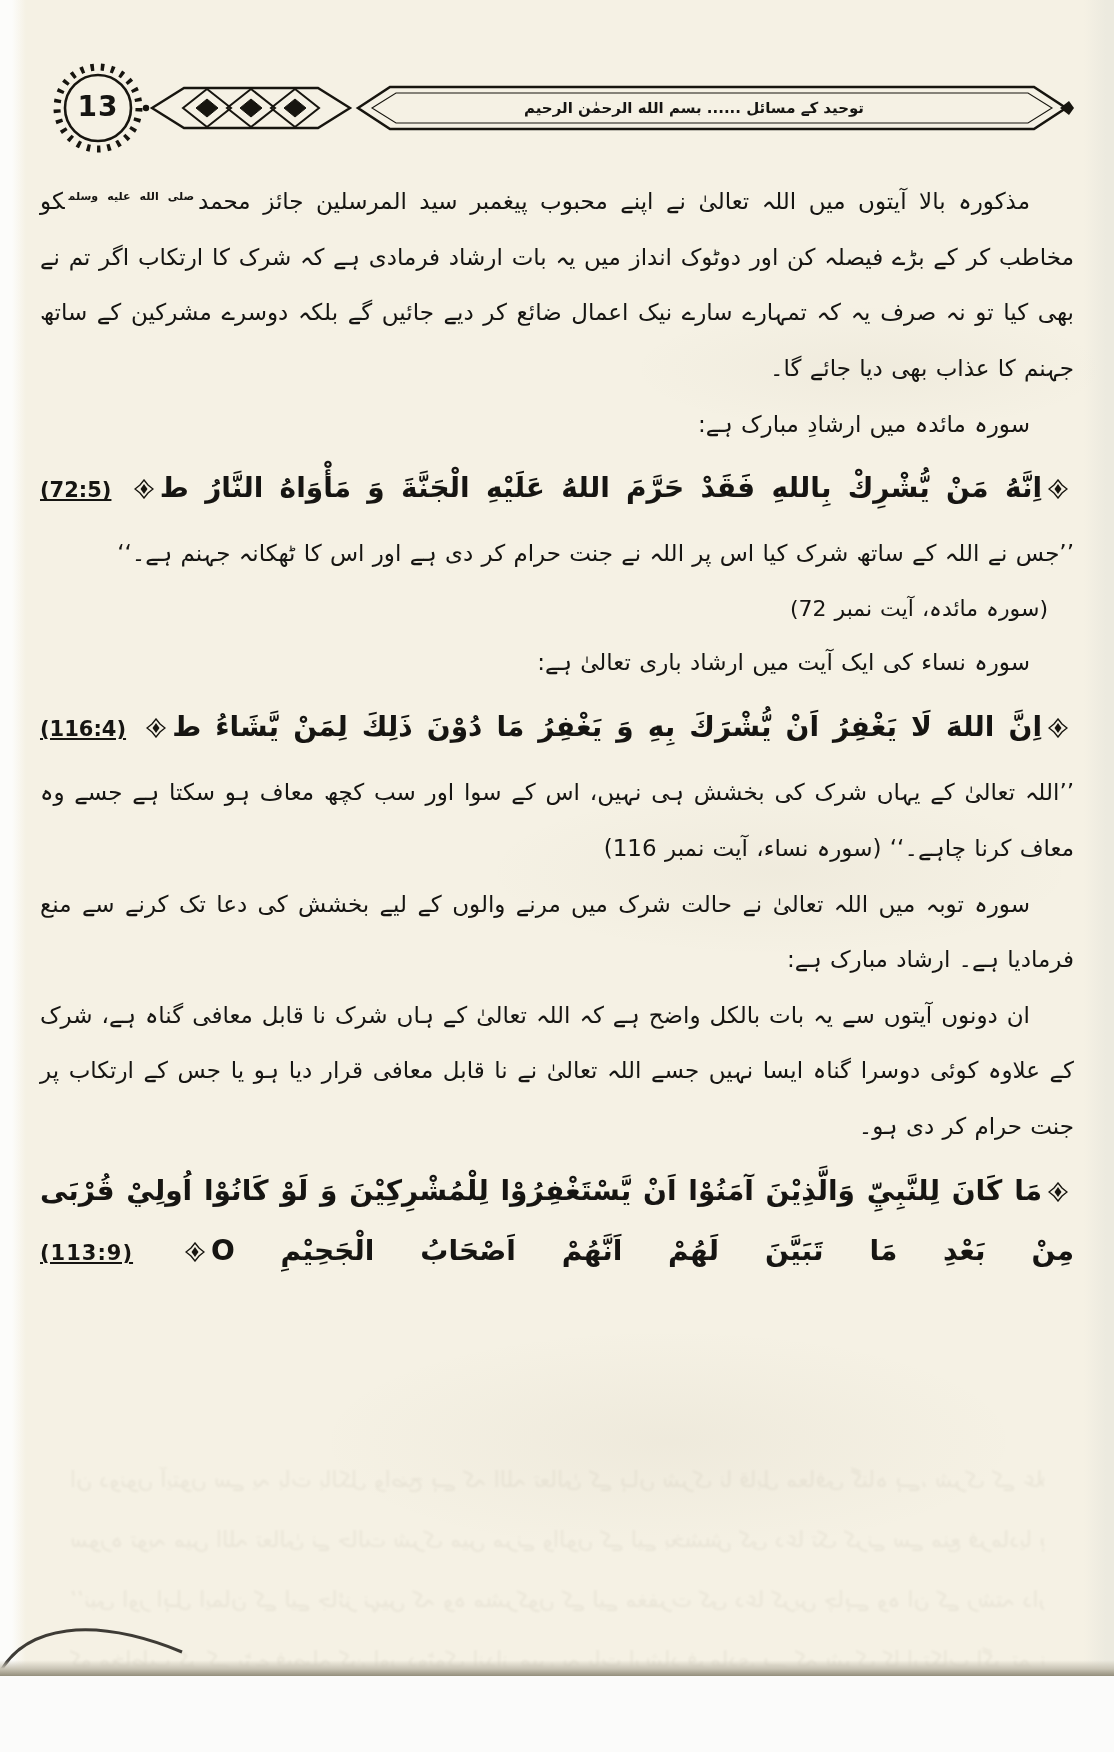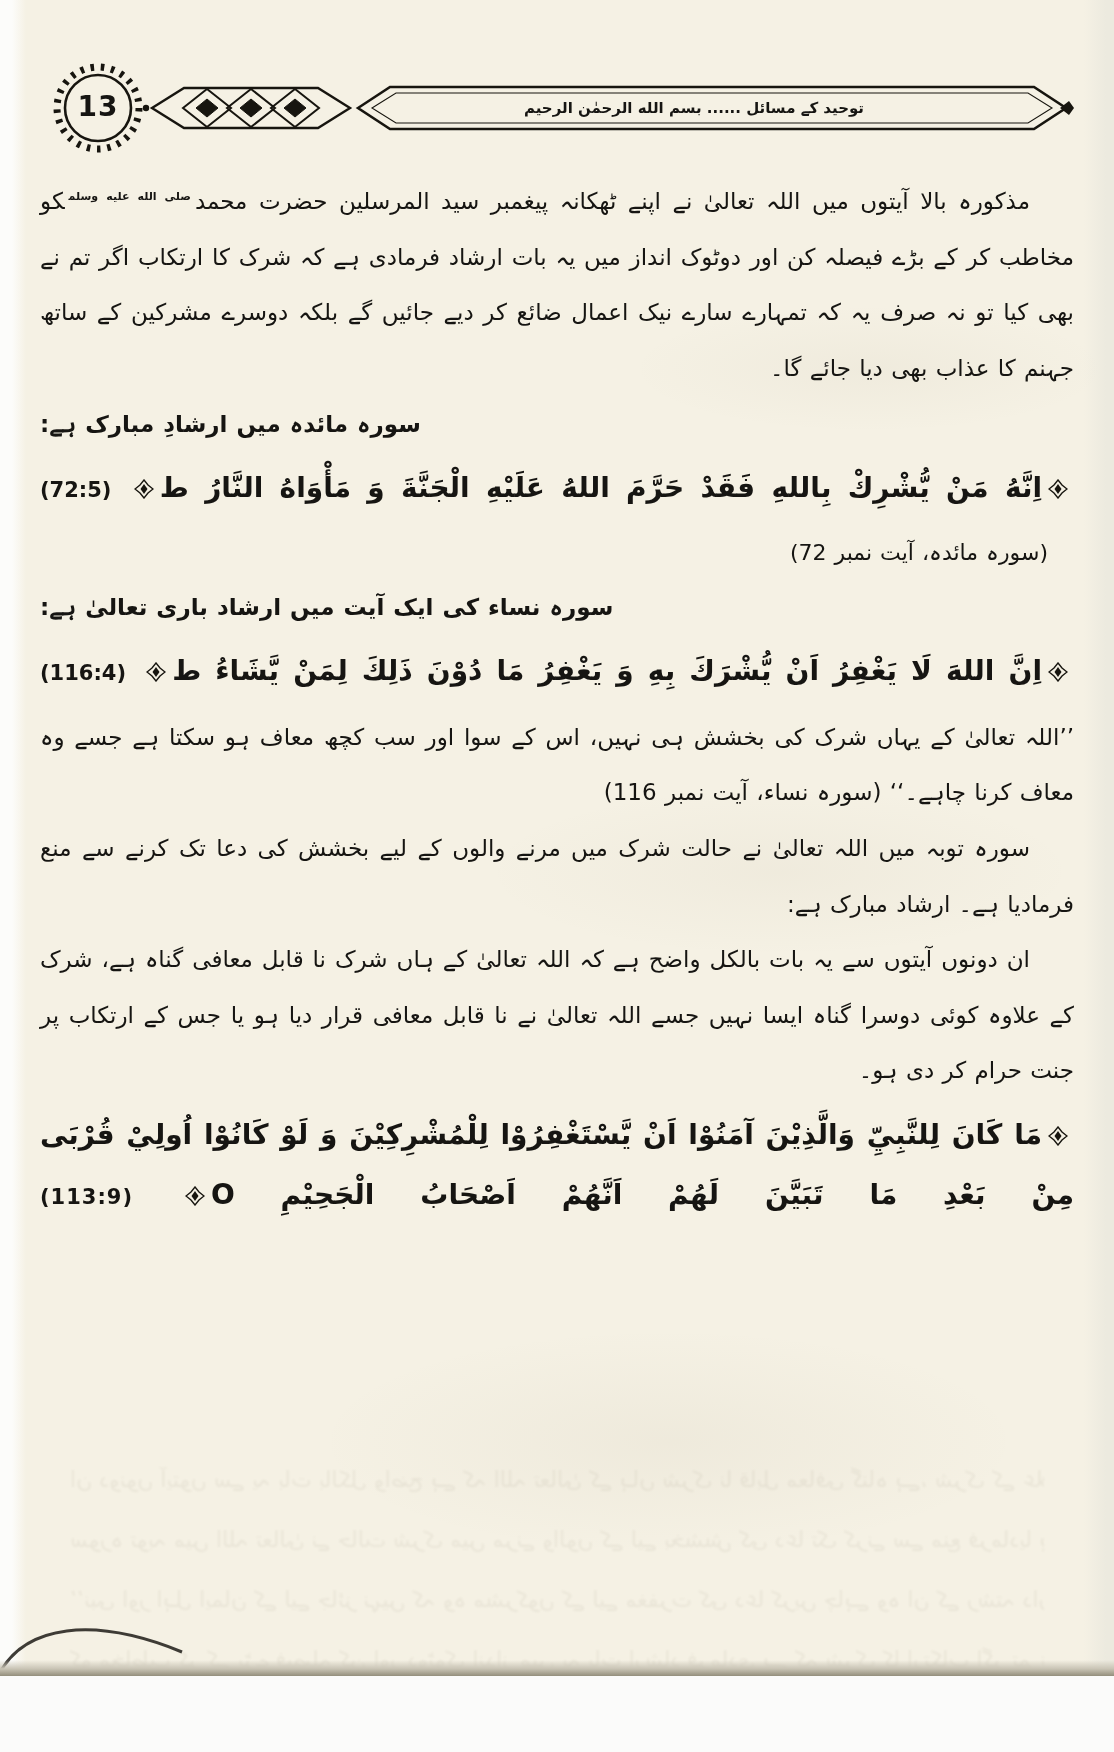--- a/index.html
+++ b/index.html
@@ -45,35 +45,35 @@
 
   
   .text-col { direction: rtl; }
   p.para, p.trans, p.lead, p.cite {
     font-size: 23px;
     line-height: 2.42;
     text-align: justify;
     word-spacing: 1px;
   }
   p.para  { text-indent: 44px; }
-  p.lead  { text-indent: 44px; text-align: left; font-weight: bold; }
+  p.lead  { text-indent: 44px; text-align: right; }
   p.cite  { text-align: right; padding-right: 26px; font-size: 22px; }
   .salawat { font-size: .48em; font-weight: bold; vertical-align: super; margin: 0 4px; white-space: nowrap; }
 
   .verse {
     direction: rtl;
     font-size: 28px;
     font-weight: bold;
     line-height: 2.15;
     text-align: justify;
     text-align-last: justify;
     margin: 6px 0 8px 0;
     word-spacing: 2px;
   }
-  .verse .vref { font-size: 21px; font-weight: bold; letter-spacing: 1px; white-space: nowrap; }
+  .verse .vref { font-size: 21px; font-weight: bold; letter-spacing: 1px; white-space: nowrap; text-decoration: underline; }
   .verse .orn svg { vertical-align: middle; margin: 0 6px; }
 
   
   .bleed { position: absolute; left: 0; right: 0; top: 0; bottom: 0; pointer-events: none; }
   .bleed .ghost {
     position: absolute; right: 70px; left: 70px;
     direction: rtl; font-size: 22px; line-height: 2.3;
     color: #5a4f38; opacity: .07;
     transform: scaleX(-1);
     filter: blur(1.2px);
@@ -114,34 +114,35 @@
           <polygon points="332,52 356,37 988,37 1012,52 988,67 356,67" stroke-width="1.1"></polygon>
           <polygon points="1020,52 1029,45 1034,52 1029,59" fill="#17150f" stroke="none"></polygon>
         </g>
       </svg>
       <span class="page-number">13</span>
       <span class="header-title">توحید کے مسائل ...... بسم الله الرحمٰن الرحیم</span>
     </div>
 
     <div class="text-col">
 
-      <p class="para"><span>مذکورہ بالا آیتوں میں اللہ تعالیٰ نے اپنے ٹھکانہ پیغمبر سید المرسلین حضرت محمد</span><span class="salawat">صلى الله عليه وسلم</span><span>کو مخاطب کر کے بڑے فیصلہ کن اور دوٹوک انداز میں یہ بات ارشاد فرمادی ہے کہ شرک کا ارتکاب اگر تم نے بھی کیا تو نہ صرف یہ کہ تمہارے سارے نیک اعمال ضائع کر دیے جائیں گے بلکہ دوسرے مشرکین کے ساتھ جہنم کا عذاب بھی دیا جائے گا۔</span></p>
+      <p class="para"><span>مذکورہ بالا آیتوں میں اللہ تعالیٰ نے اپنے محبوب پیغمبر سید المرسلین جائز محمد</span><span class="salawat">صلى الله عليه وسلم</span><span>کو مخاطب کر کے بڑے فیصلہ کن اور دوٹوک انداز میں یہ بات ارشاد فرمادی ہے کہ شرک کا ارتکاب اگر تم نے بھی کیا تو نہ صرف یہ کہ تمہارے سارے نیک اعمال ضائع کر دیے جائیں گے بلکہ دوسرے مشرکین کے ساتھ جہنم کا عذاب بھی دیا جائے گا۔</span></p>
 
       <p class="lead">سورہ مائدہ میں ارشادِ مبارک ہے:</p>
 
       <div class="verse">
         <span class="orn"><svg width="20" height="20" viewBox="0 0 20 20">
               <path d="M10 1 L14 6 L19 10 L14 14 L10 19 L6 14 L1 10 L6 6 Z" fill="none" stroke="#17150f" stroke-width="1.4"></path>
               <path d="M10 5 L13.5 10 L10 15 L6.5 10 Z" fill="#17150f"></path>
             </svg></span><span class="vtext">اِنَّهُ مَنْ يُّشْرِكْ بِاللهِ فَقَدْ حَرَّمَ اللهُ عَلَيْهِ الْجَنَّةَ وَ مَأْوَاهُ النَّارُ ط</span><span class="orn"><svg width="20" height="20" viewBox="0 0 20 20">
               <path d="M10 1 L14 6 L19 10 L14 14 L10 19 L6 14 L1 10 L6 6 Z" fill="none" stroke="#17150f" stroke-width="1.4"></path>
               <path d="M10 5 L13.5 10 L10 15 L6.5 10 Z" fill="#17150f"></path>
             </svg></span> <span class="vref" dir="ltr">(72:5)</span>
       </div>
 
+      <p class="trans">’’جس نے اللہ کے ساتھ شرک کیا اس پر اللہ نے جنت حرام کر دی ہے اور اس کا ٹھکانہ جہنم ہے۔‘‘</p>
       <p class="cite">(سورہ مائدہ، آیت نمبر 72)</p>
 
       <p class="lead">سورہ نساء کی ایک آیت میں ارشاد باری تعالیٰ ہے:</p>
 
       <div class="verse">
         <span class="orn"><svg width="20" height="20" viewBox="0 0 20 20">
               <path d="M10 1 L14 6 L19 10 L14 14 L10 19 L6 14 L1 10 L6 6 Z" fill="none" stroke="#17150f" stroke-width="1.4"></path>
               <path d="M10 5 L13.5 10 L10 15 L6.5 10 Z" fill="#17150f"></path>
             </svg></span><span class="vtext">اِنَّ اللهَ لَا يَغْفِرُ اَنْ يُّشْرَكَ بِهِ وَ يَغْفِرُ مَا دُوْنَ ذَلِكَ لِمَنْ يَّشَاءُ ط</span><span class="orn"><svg width="20" height="20" viewBox="0 0 20 20">
               <path d="M10 1 L14 6 L19 10 L14 14 L10 19 L6 14 L1 10 L6 6 Z" fill="none" stroke="#17150f" stroke-width="1.4"></path>

